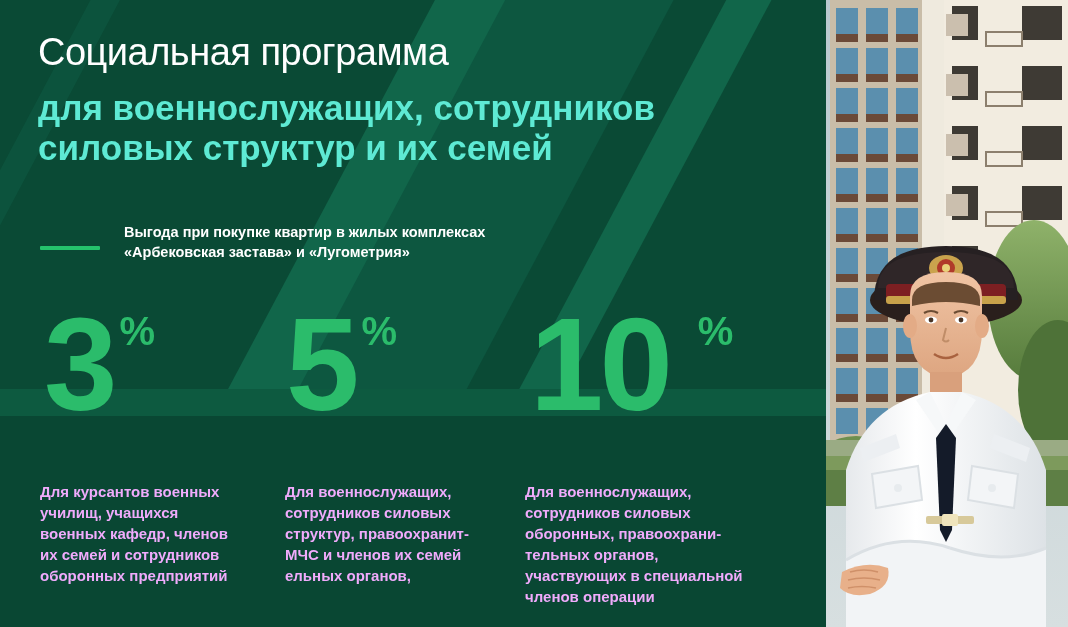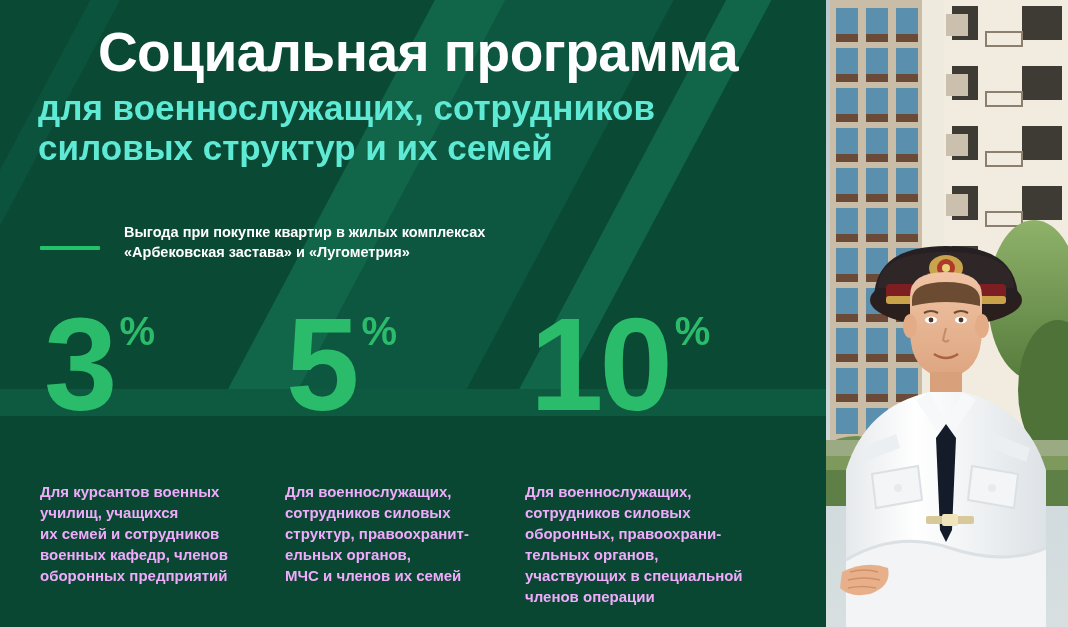--- a/index.html
+++ b/index.html
@@ -66,26 +66,25 @@
   }
 
   
   .headline {
     position:absolute;
     left:38px; top:22px;
     width:760px;
   }
   .title-main {
     color:#ffffff;
-    font-size:55px;
-    font-weight:bold;
+    font-size:38px;
+    font-weight:normal;
     letter-spacing:-0.5px;
     line-height:60px;
     white-space:nowrap;
-    text-align:center;
   }
   .title-sub {
     color:#5eead4;
     font-size:35px;
     font-weight:bold;
     line-height:40px;
     margin-top:6px;
   }
   .title-sub-line { display:block; white-space:nowrap; }
 
@@ -121,21 +120,21 @@
   }
   .figure {
     position:absolute;
     top:0;
     display:flex;
     align-items:flex-start;
     color:#2bbc6b;
   }
   .figure-1 { left:4px; }
   .figure-2 { left:246px; }
-  .figure-3 { left:490px; }
+  .figure-3 { left:490px;gap:23px; }
   .fig-num {
     font-size:132px;
     font-weight:bold;
     line-height:120px;
     letter-spacing:-4px;
   }
   .fig-pct {
     font-size:40px;
     font-weight:bold;
     line-height:40px;
@@ -212,30 +211,30 @@
     <div class="figure figure-3">
       <span class="fig-num">10</span>
       <span class="fig-pct">%</span>
     </div>
   </div>
 
   <div class="columns">
     <div class="col col-1">
       <span>Для курсантов военных</span>
       <span>училищ, учащихся</span>
+      <span>военных кафедр, членов</span>
       <span>их семей и сотрудников</span>
-      <span>военных кафедр, членов</span>
       <span>оборонных предприятий</span>
     </div>
     <div class="col col-2">
       <span>Для военнослужащих,</span>
       <span>сотрудников силовых</span>
       <span>структур, правоохранит-</span>
+      <span>МЧС и членов их семей</span>
       <span>ельных органов,</span>
-      <span>МЧС и членов их семей</span>
     </div>
     <div class="col col-3">
       <span>Для военнослужащих,</span>
       <span>сотрудников силовых</span>
       <span>оборонных, правоохрани-</span>
       <span>тельных органов,</span>
       <span>участвующих в специальной</span>
       <span>членов операции</span>
     </div>
   </div>

